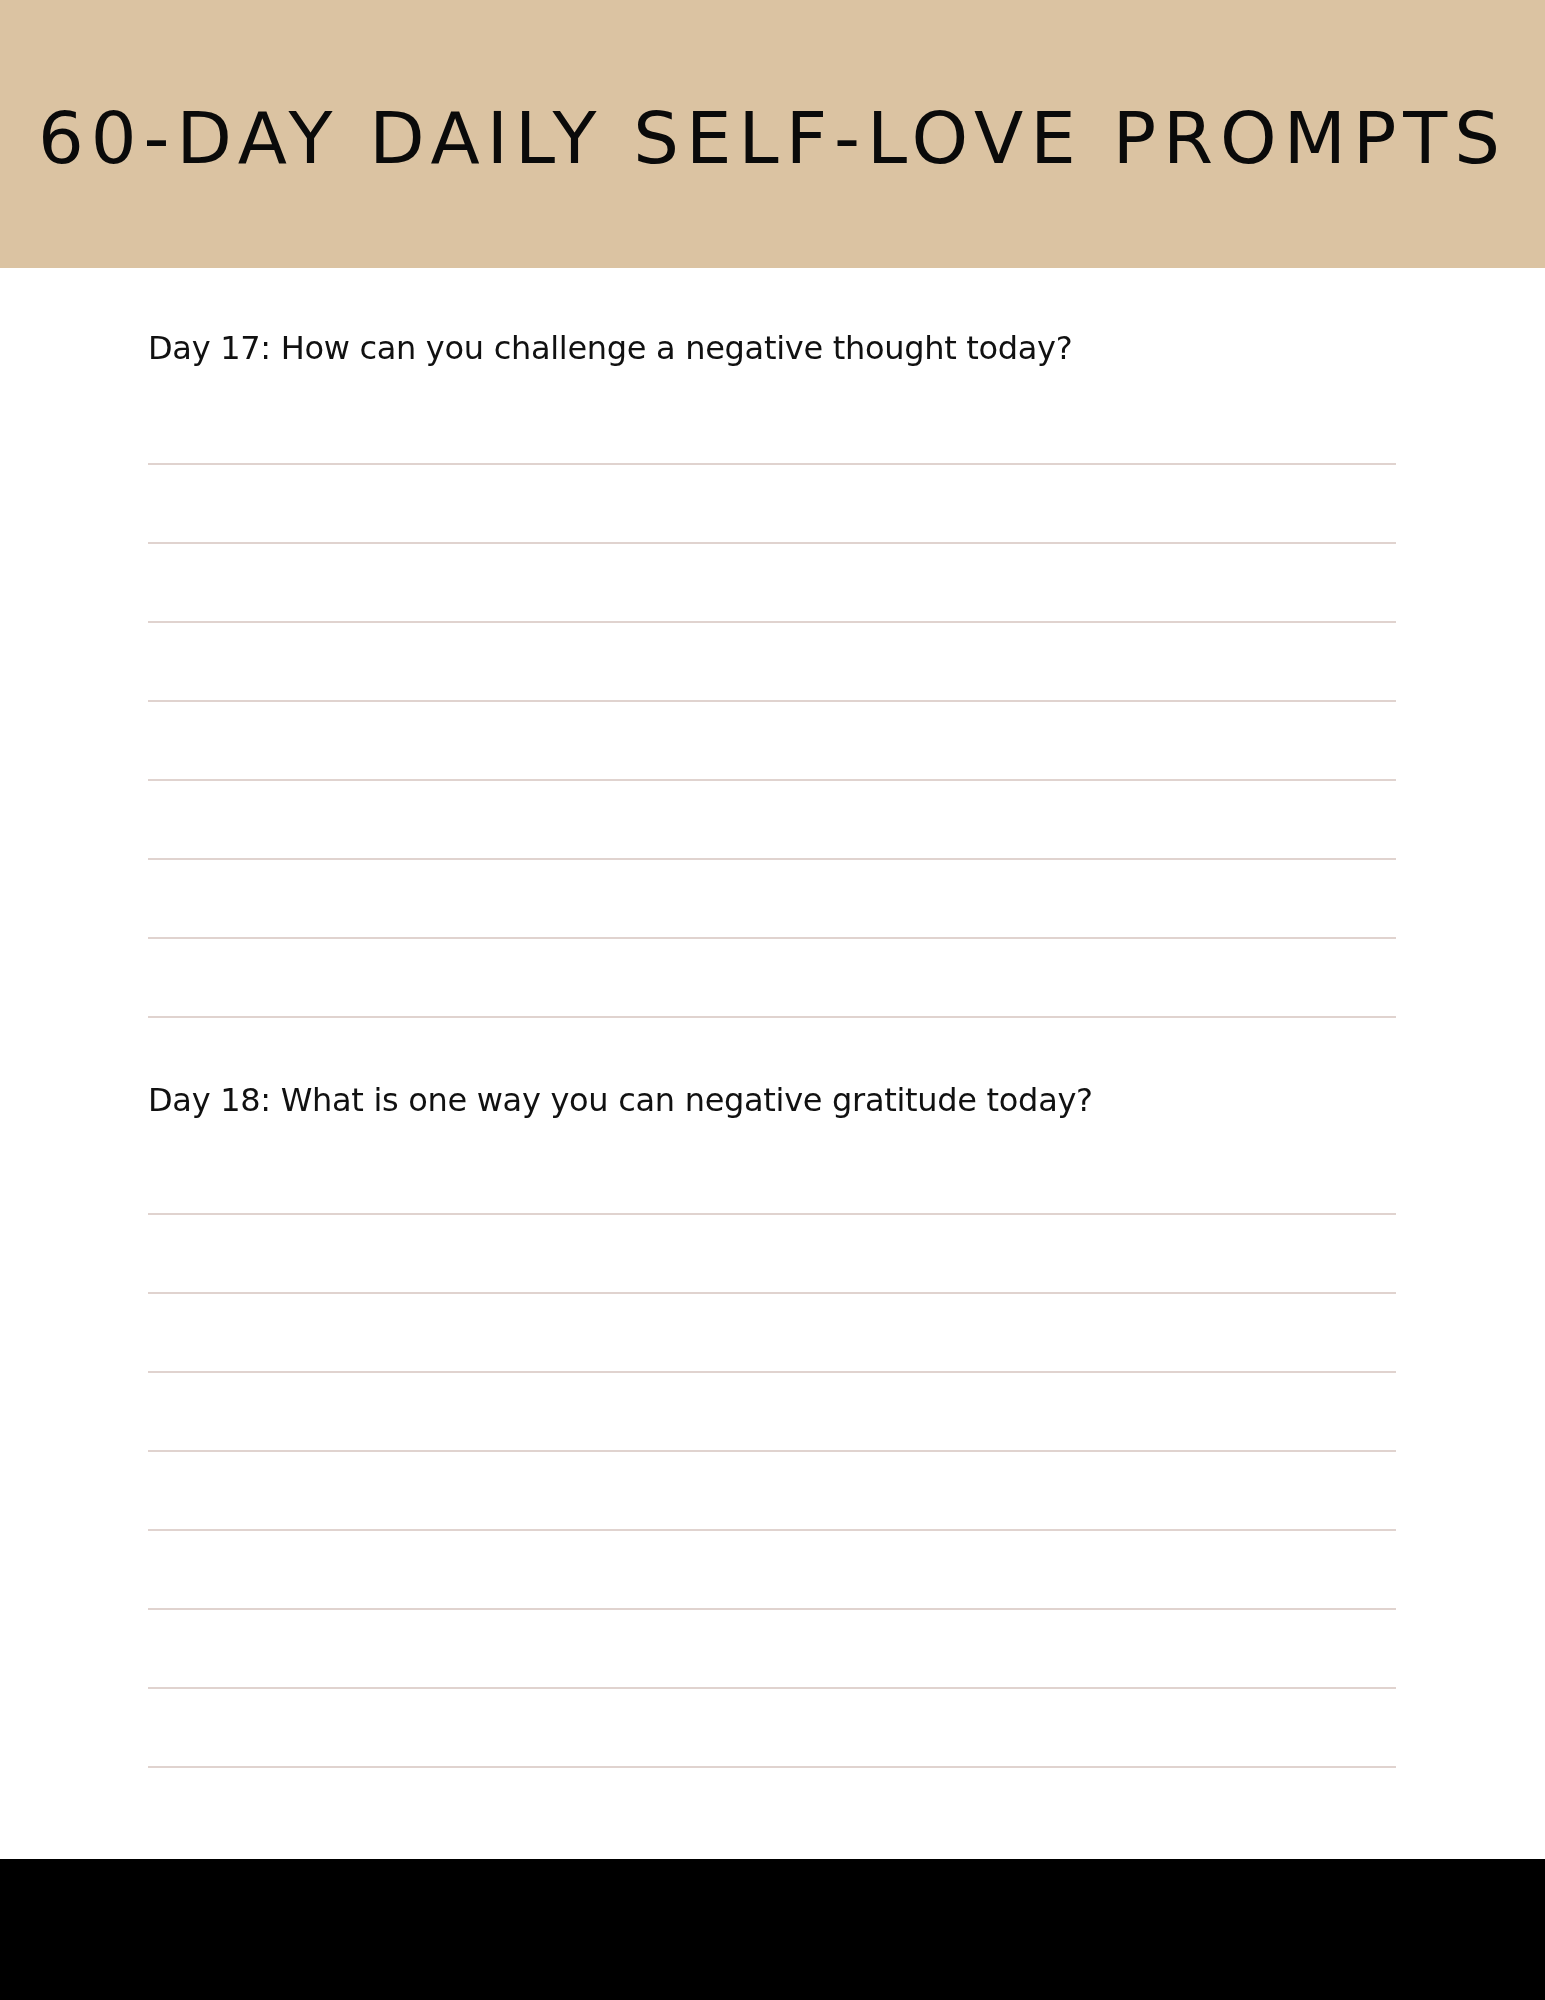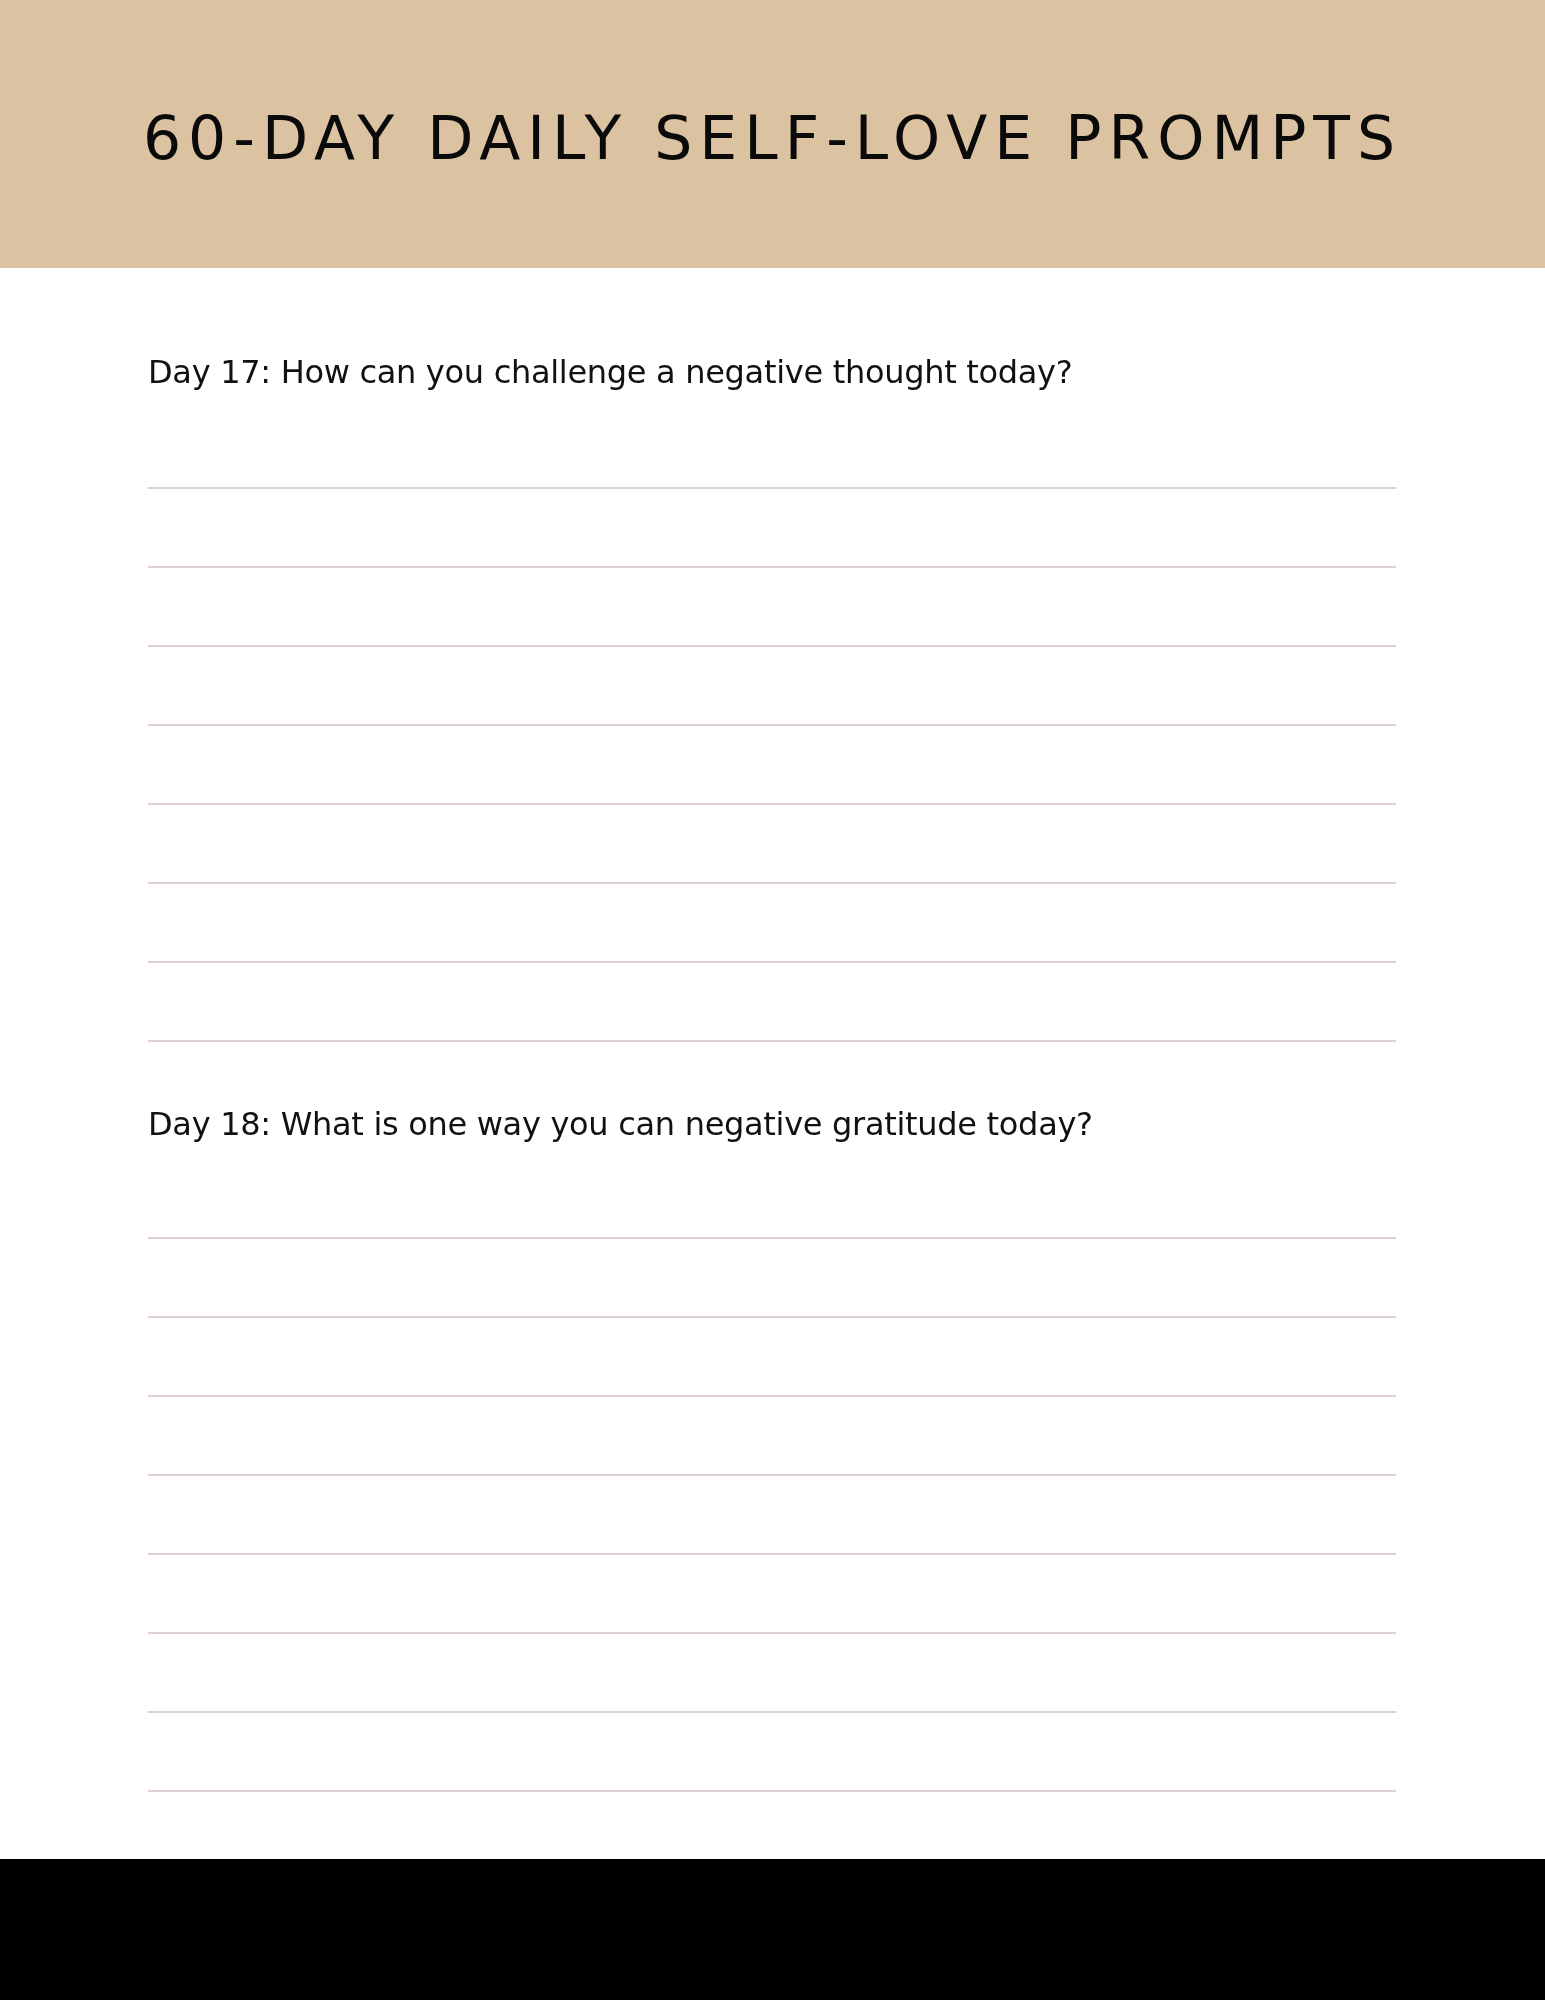--- a/index.html
+++ b/index.html
@@ -16,32 +16,31 @@
       left: 0; top: 0;
       width: 1545px;
       height: 268px;
       background: #DBC3A2;
       display: flex;
       align-items: center;
       justify-content: center;
     }
     .header-title {
       font-family: "DejaVu Sans", sans-serif;
-      font-size: 60px;
+      font-size: 72px;
       font-weight: 500;
       letter-spacing: 7px;
       color: #0a0a0a;
       margin-top: 8px;
       white-space: nowrap;
     }
     .prompt {
       position: absolute;
       left: 148px;
       width: 1248px;
-      margin-top: 24px;
     }
     .prompt-question {
       font-family: "DejaVu Sans", sans-serif;
       font-size: 32px;
       color: #111111;
       line-height: 40px;
       white-space: nowrap;
       letter-spacing: -0.3px;
     }
     .answer-line {

